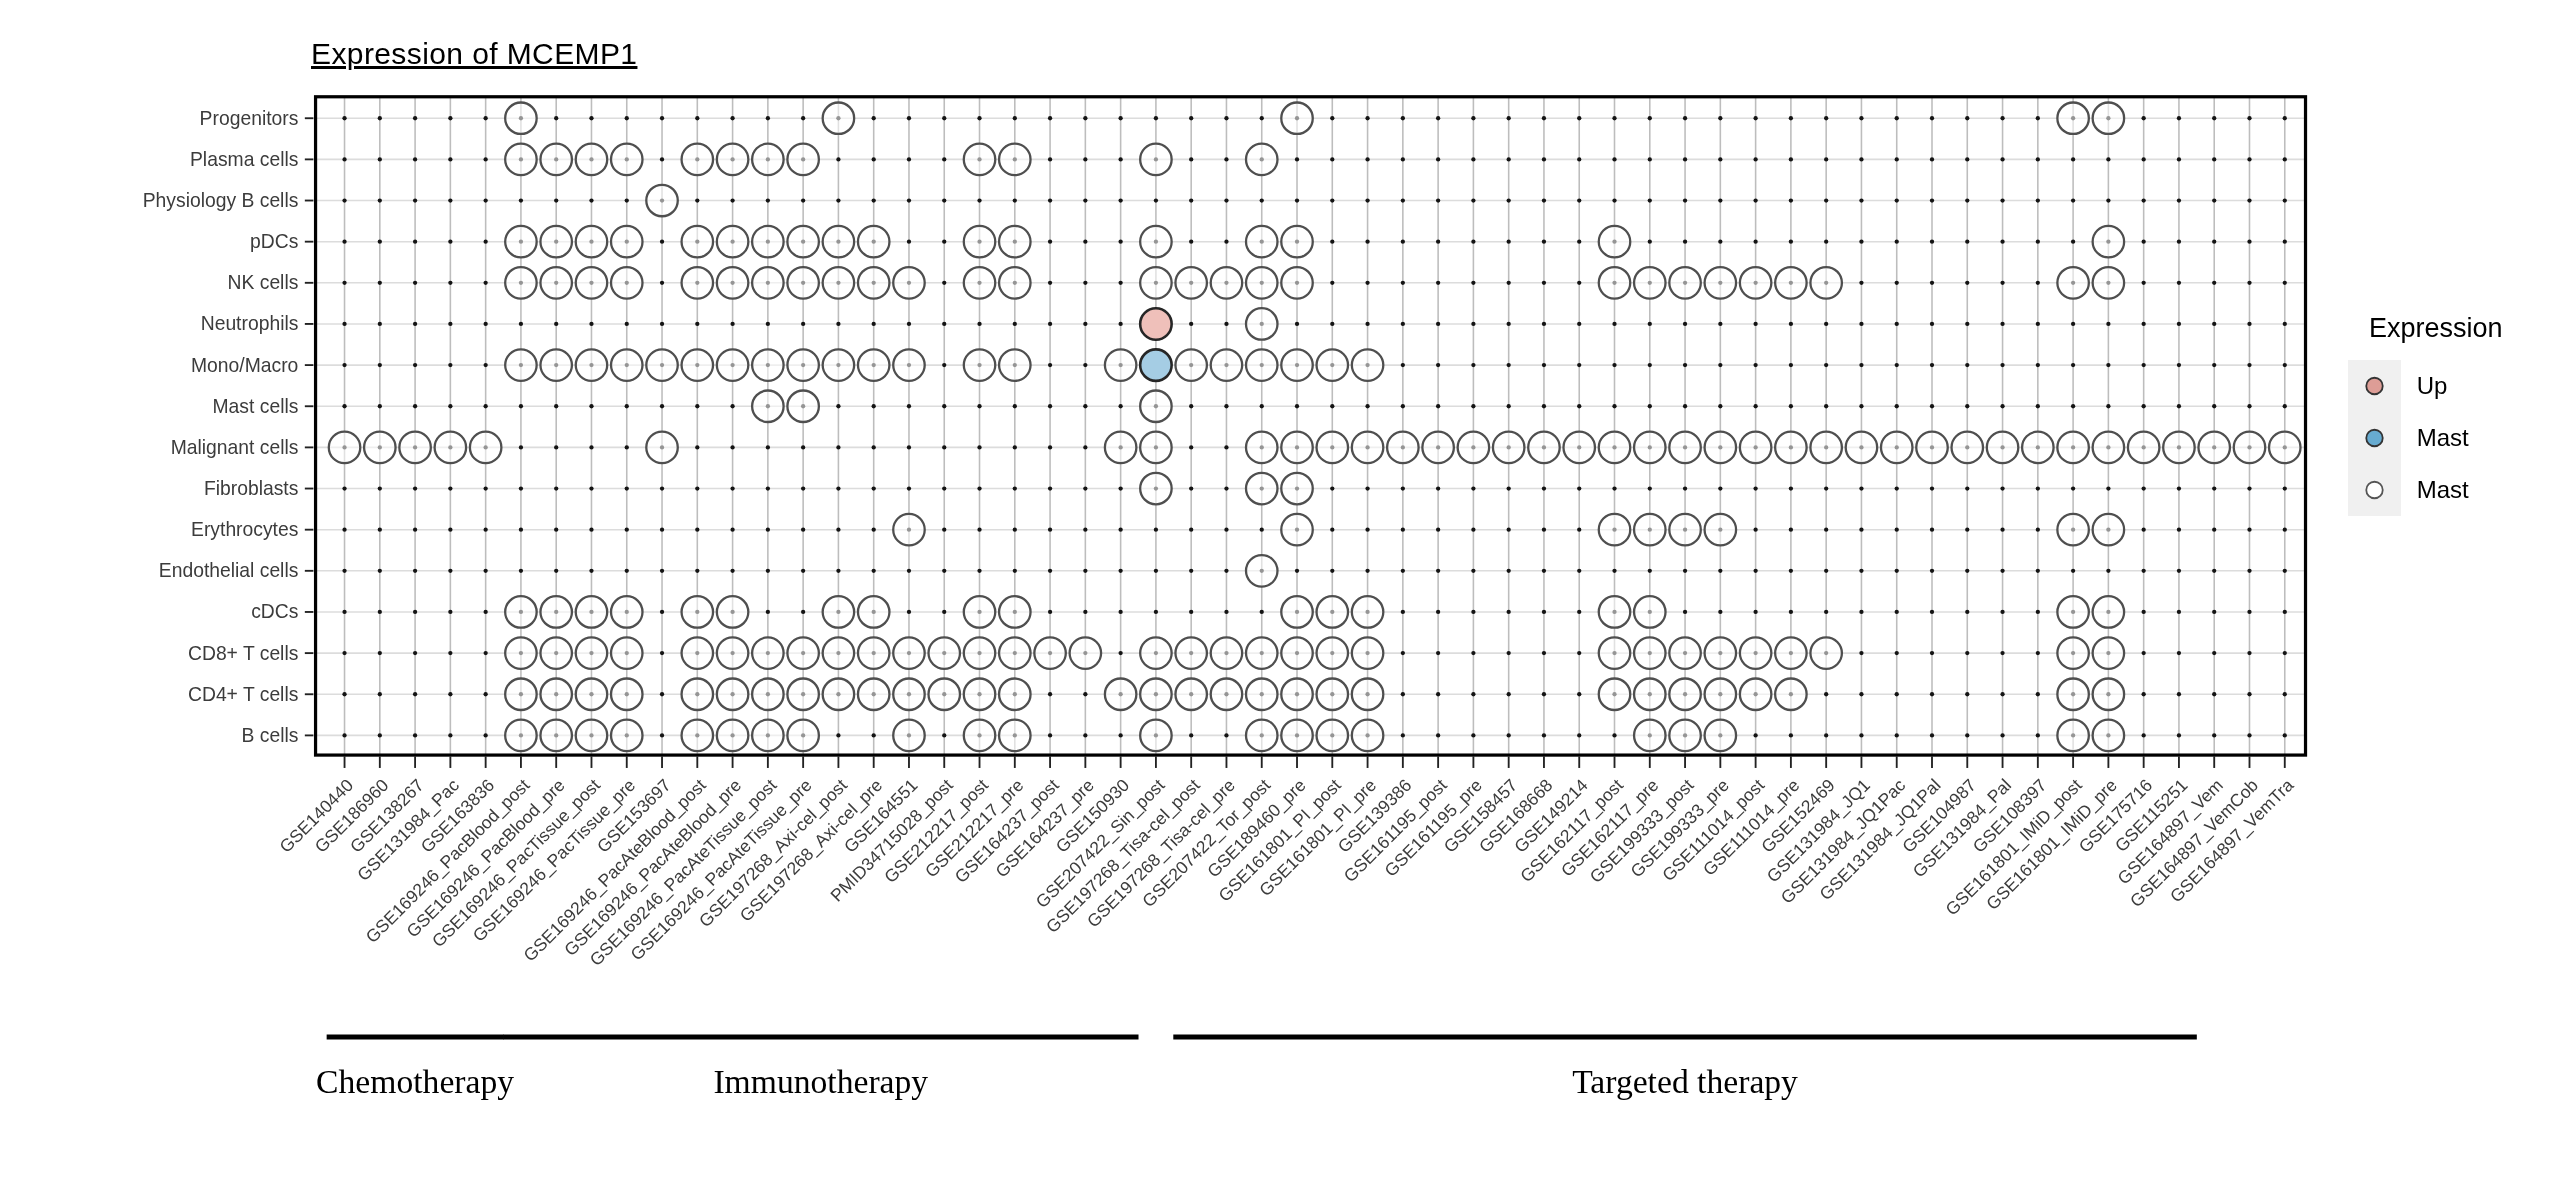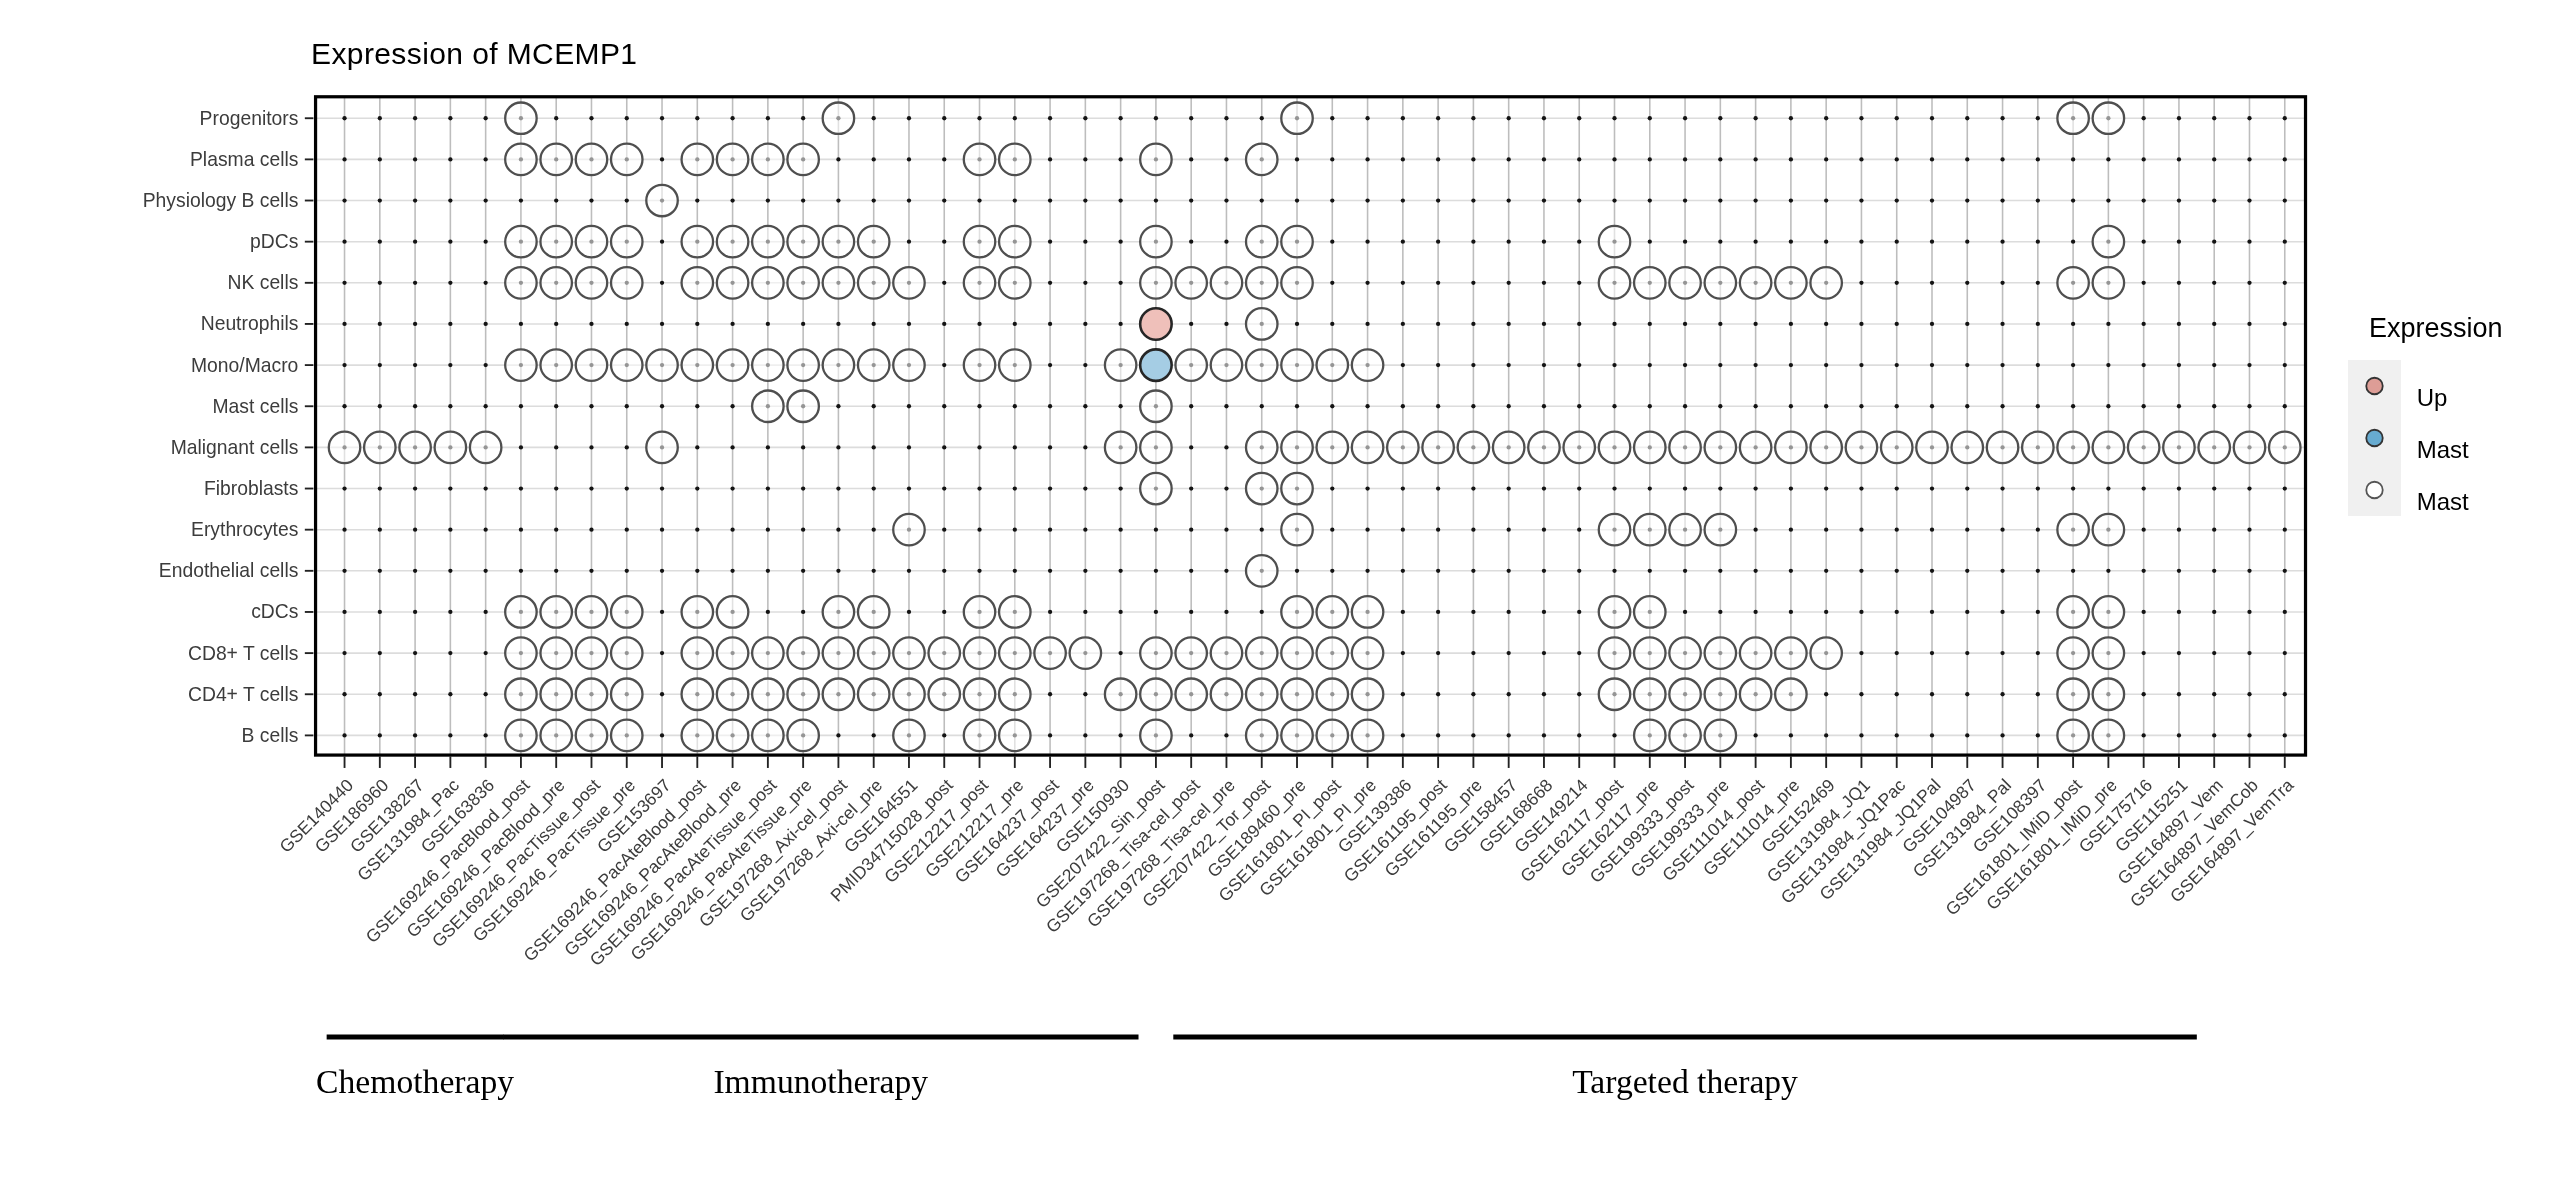--- a/index.html
+++ b/index.html
@@ -1,23 +1,23 @@
 <!DOCTYPE html>
 <html style="font-size:11.4px"><head>
 <meta charset="utf-8">
 <style>
   html,body{margin:0;padding:0;background:#ffffff;}
   body{width:2576px;height:1181px;position:relative;font-family:"Liberation Sans",sans-serif;}
   #canvas{position:absolute;left:0;top:0;width:2576px;height:1181px;background:#ffffff;overflow:hidden;}
   #plot-svg{position:absolute;left:0;top:0;}
-  .chart-title{position:absolute;left:311px;top:37px;font-size:30px;color:#000;letter-spacing:0.4px;}
+  .chart-title{position:absolute;left:311px;top:37px;font-size:30px;color:#000;letter-spacing:0.4px;text-decoration:underline;}
   .legend{position:absolute;left:2348px;top:313px;}
   .legend-title{font-size:27px;color:#000;margin-left:21px;}
   .legend-keys{margin-top:15.7px;display:flex;flex-direction:column;}
-  .legend-row{display:flex;align-items:flex-end;height:52px;}
+  .legend-row{display:flex;align-items:center;height:52px;}
   .key-box{width:53px;height:52px;background:#F0F0F0;display:flex;align-items:center;justify-content:center;}
   .key-label{font-size:24px;color:#000;padding-left:15.7px;}
 </style>
 </head>
 <body>
 
 <div id="canvas">
 
   <svg id="plot-svg" width="2576" height="1181" viewBox="0 0 3600 1650">
       <line x1="441" y1="165" x2="3222" y2="165" stroke="#DCDCDC" stroke-width="2.2"></line>

